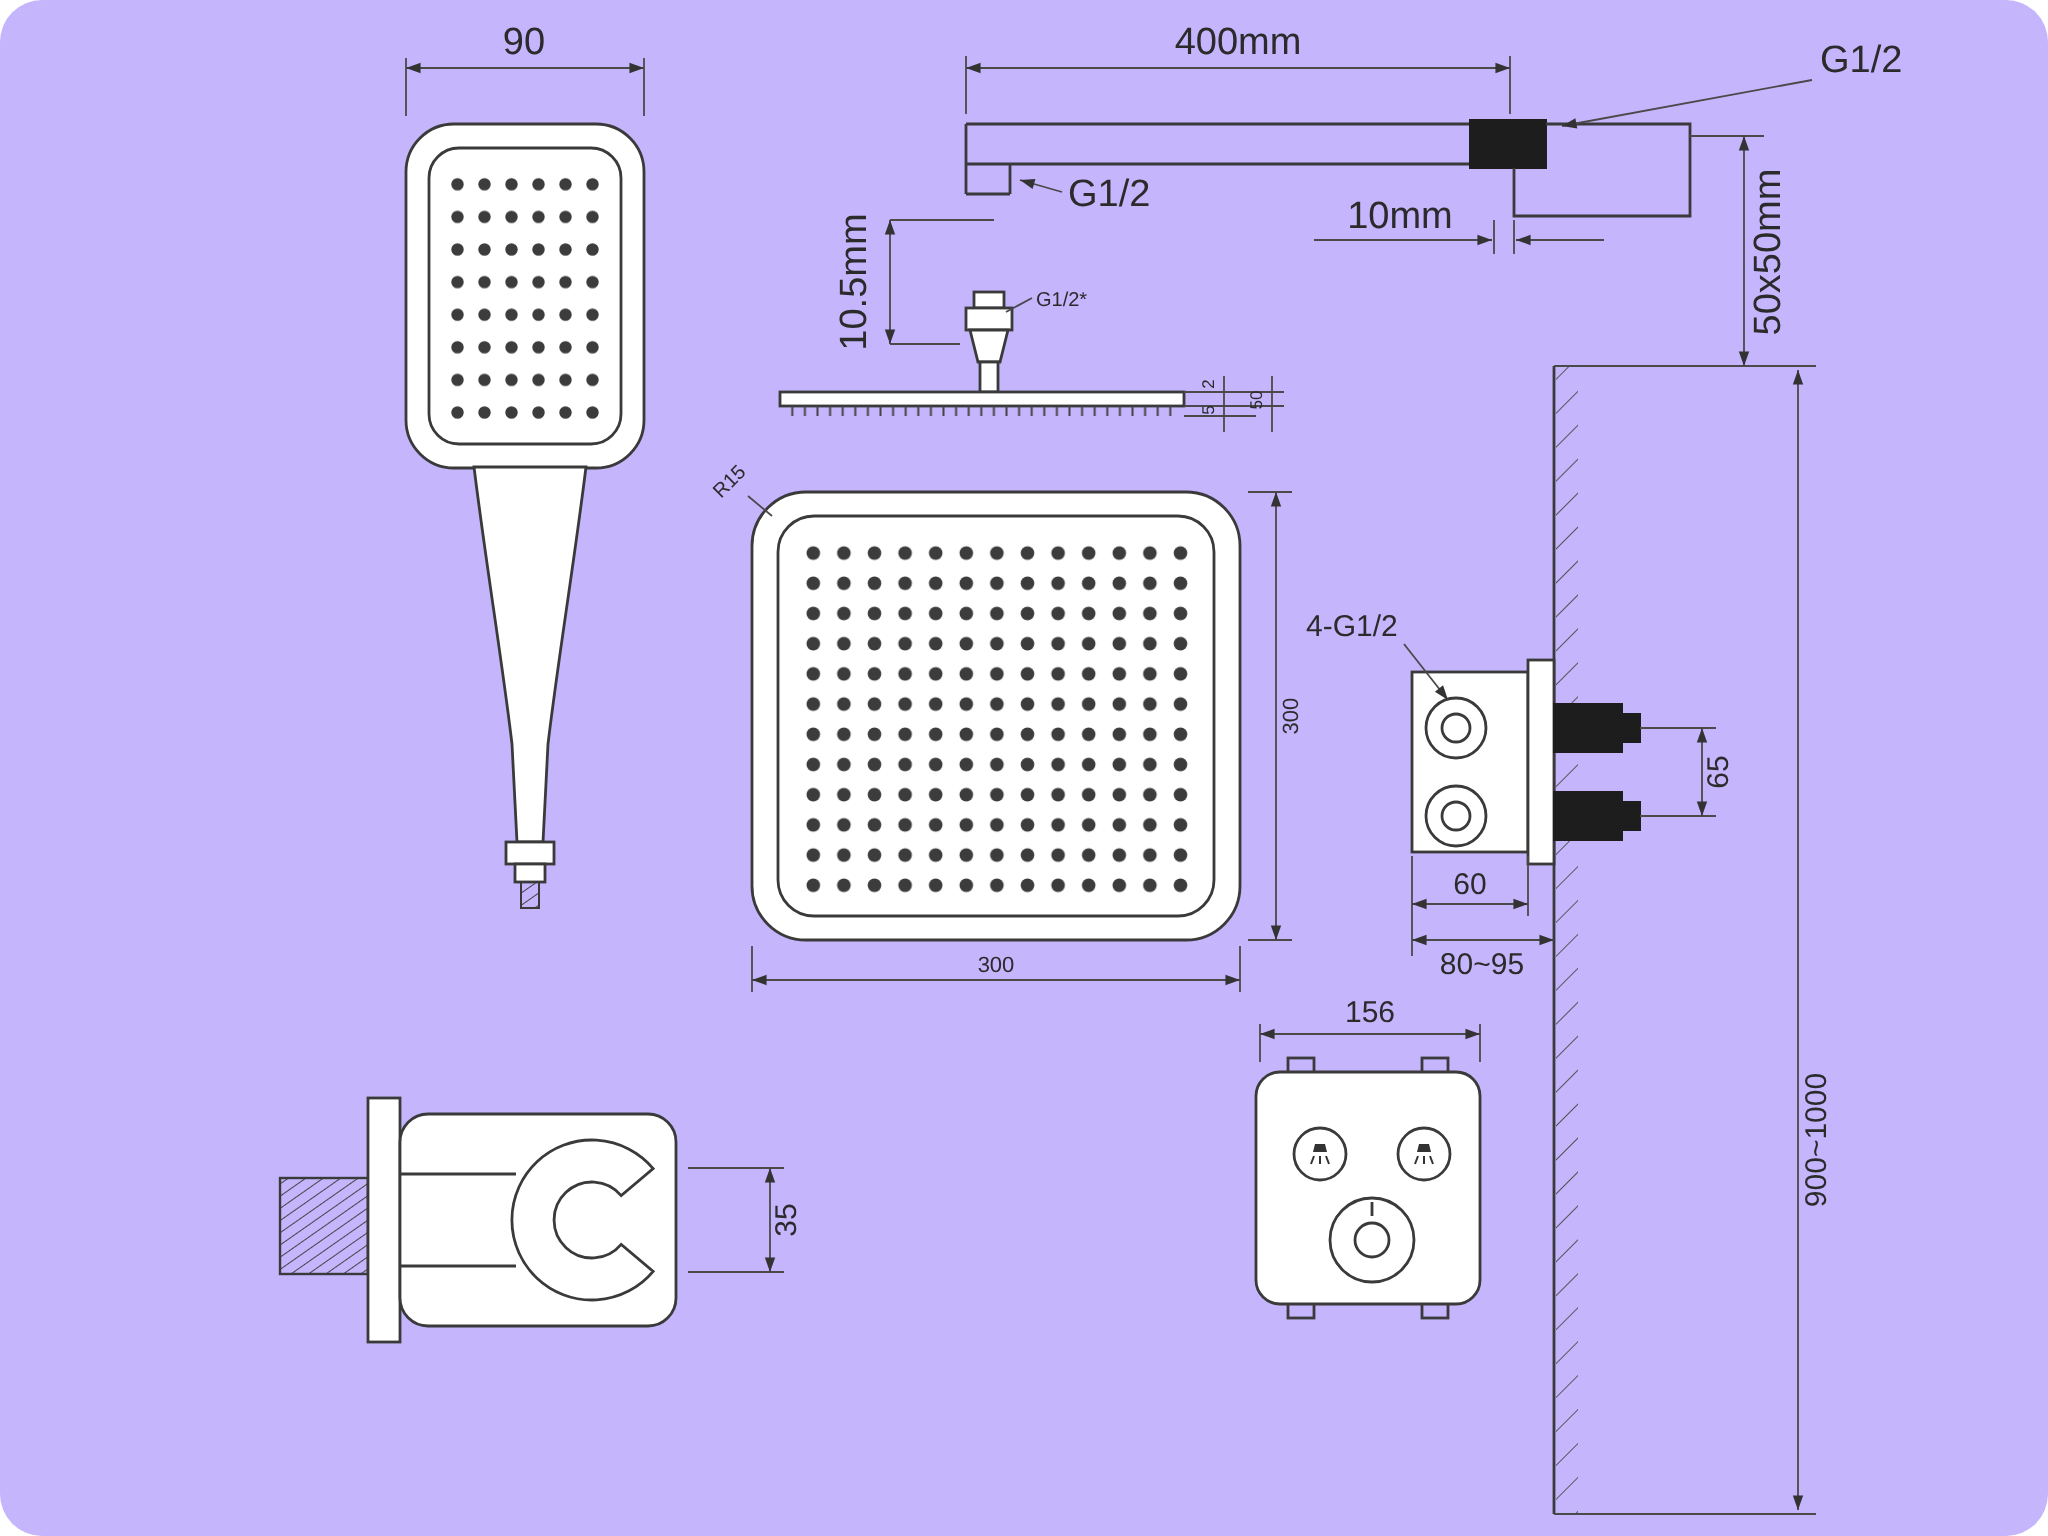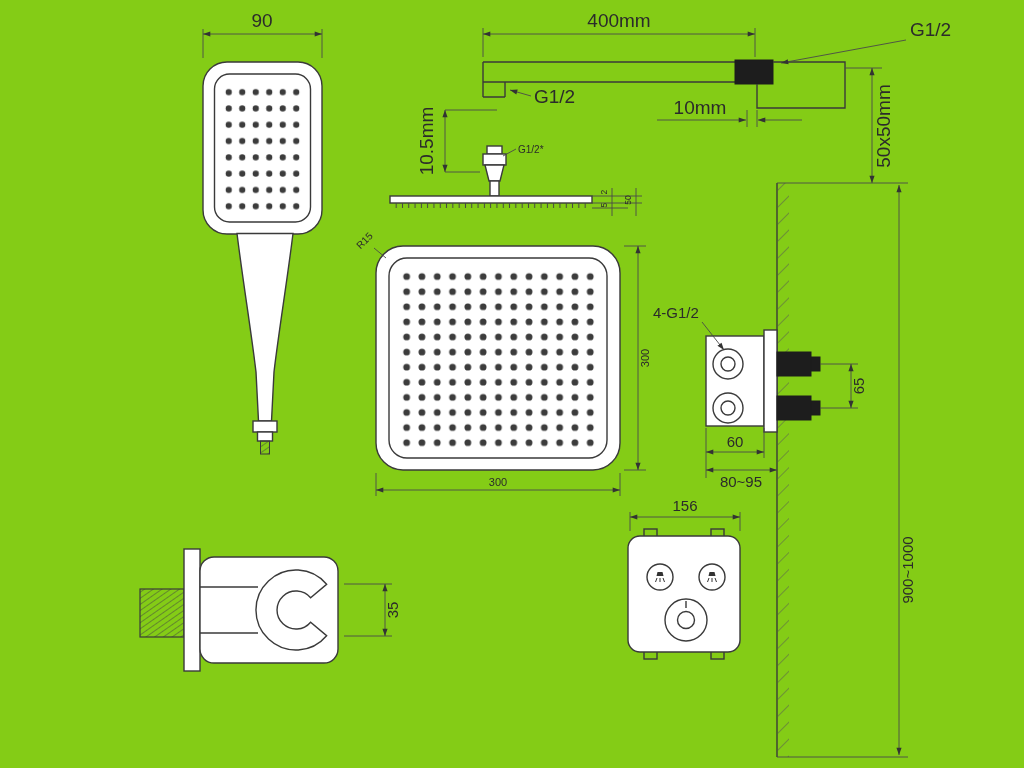--- a/index.html
+++ b/index.html
@@ -1,16 +1,16 @@
 <!DOCTYPE html>
 <html><head>
 <meta charset="utf-8">
 <style>
   html,body{margin:0;padding:0;background:#ffffff;}
-  .canvas{position:relative;width:1024px;height:768px;background:#84cc16;overflow:hidden;}
+  .canvas{position:relative;width:1024px;height:768px;background:#c4b5fd;overflow:hidden;border-radius:21px;}
   .canvas svg{position:absolute;left:0;top:0;}
   text{font-family:"Liberation Sans","DejaVu Sans",sans-serif;fill:#2b2b2b;}
   .ol{stroke:#3a3a3a;stroke-width:1.4;fill:none;}
   .olf{stroke:#3a3a3a;stroke-width:1.4;fill:#ffffff;}
   .thin{stroke:#4a4a4a;stroke-width:0.9;fill:none;}
   .dark{fill:#1d1d1d;stroke:#1d1d1d;stroke-width:1;}
   .dim{font-size:19px;}
   .dimm{font-size:15px;}
   .dims{font-size:11px;}
   .dimxs{font-size:8.5px;}

